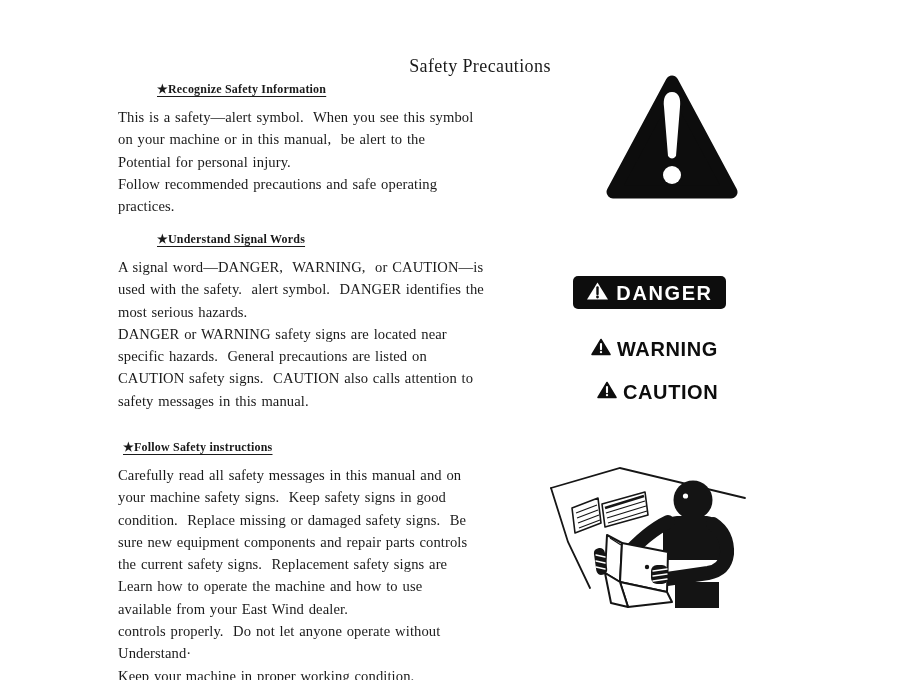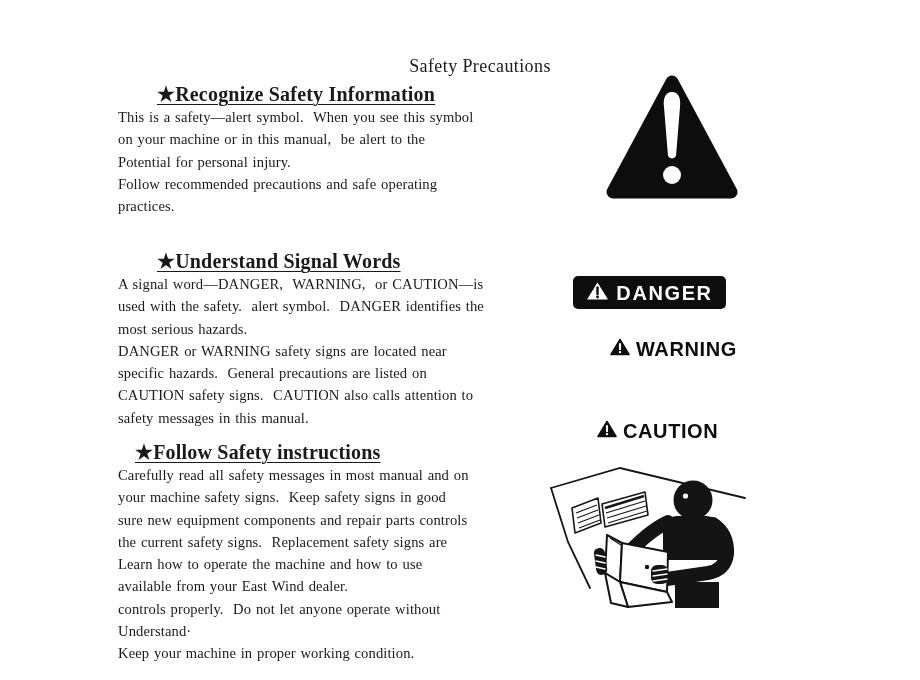--- a/index.html
+++ b/index.html
@@ -10,49 +10,49 @@
   }
   #canvas{position:absolute;left:0;top:0;width:920px;height:680px;background:#ffffff;}
 
   .page-title{
     position:absolute;left:0;top:44px;width:960px;text-align:center;
     font-size:18px;font-weight:400;letter-spacing:.4px;white-space:nowrap;
   }
 
   .section{position:absolute;left:118px;width:420px;}
   .sec1{top:82px;}
-  .sec2{top:249px;}
+  .sec2{top:232px;}
   .sec3{top:440px;}
   .section-heading{
-    display:block;height:20px;font-size:20px;font-weight:700;
+    display:block;height:20px;font-size:12px;font-weight:700;
     text-decoration:underline;text-decoration-thickness:1.4px;text-underline-offset:3px;
     white-space:pre;letter-spacing:.2px;
   }
   .sec1 .section-heading,.sec2 .section-heading{margin-left:39px;}
-  .sec3 .section-heading{margin-left:17px;}
+  .sec3 .section-heading{margin-left:5px;}
   .lines{margin-top:4px;}
   .line{
     font-size:14.6px;line-height:22.3px;white-space:pre;word-spacing:1px;
     letter-spacing:.1px;
   }
 
   .alert-symbol{position:absolute;left:603px;top:72px;width:136px;height:130px;}
 
   .danger-badge{
     position:absolute;left:573px;top:276px;width:153px;height:33px;
     background:#0d0d0d;border-radius:5px;
     display:flex;align-items:center;justify-content:center;gap:7px;
   }
   .danger-label{
     color:#ffffff;font-family:"Liberation Sans","DejaVu Sans",sans-serif;
     font-size:20px;font-weight:700;letter-spacing:1.6px;line-height:1;
   }
   .sign-row{position:absolute;display:flex;align-items:center;gap:6px;}
-  .warning-row{left:610px;top:337px;}
-  .caution-row{left:597px;top:380px;margin-top:39px;}
+  .warning-row{left:591px;top:337px;}
+  .caution-row{left:597px;top:380px;}
   .sign-label{
     color:#0d0d0d;font-family:"Liberation Sans","DejaVu Sans",sans-serif;
     font-size:20px;font-weight:700;letter-spacing:.6px;line-height:24px;
   }
 
   .figure{position:absolute;left:548px;top:458px;width:215px;height:160px;}
 </style>
 </head>
 <body>
 
@@ -80,22 +80,23 @@
         <div class="line">DANGER or WARNING safety signs are located near</div>
         <div class="line">specific hazards.  General precautions are listed on</div>
         <div class="line">CAUTION safety signs.  CAUTION also calls attention to</div>
         <div class="line">safety messages in this manual.</div>
       </div>
   </section>
 
   <section class="section sec3">
     <span class="section-heading">★Follow Safety instructions</span>
     <div class="lines">
-        <div class="line">Carefully read all safety messages in most manual and on</div>
+        <div class="line">Carefully read all safety messages in this manual and on</div>
         <div class="line">your machine safety signs.  Keep safety signs in good</div>
+        <div class="line">condition.  Replace missing or damaged safety signs.  Be</div>
         <div class="line">sure new equipment components and repair parts controls</div>
         <div class="line">the current safety signs.  Replacement safety signs are</div>
         <div class="line">Learn how to operate the machine and how to use</div>
         <div class="line">available from your East Wind dealer.</div>
         <div class="line">controls properly.  Do not let anyone operate without</div>
         <div class="line">Understand·</div>
         <div class="line">Keep your machine in proper working condition.</div>
       </div>
   </section>
 

